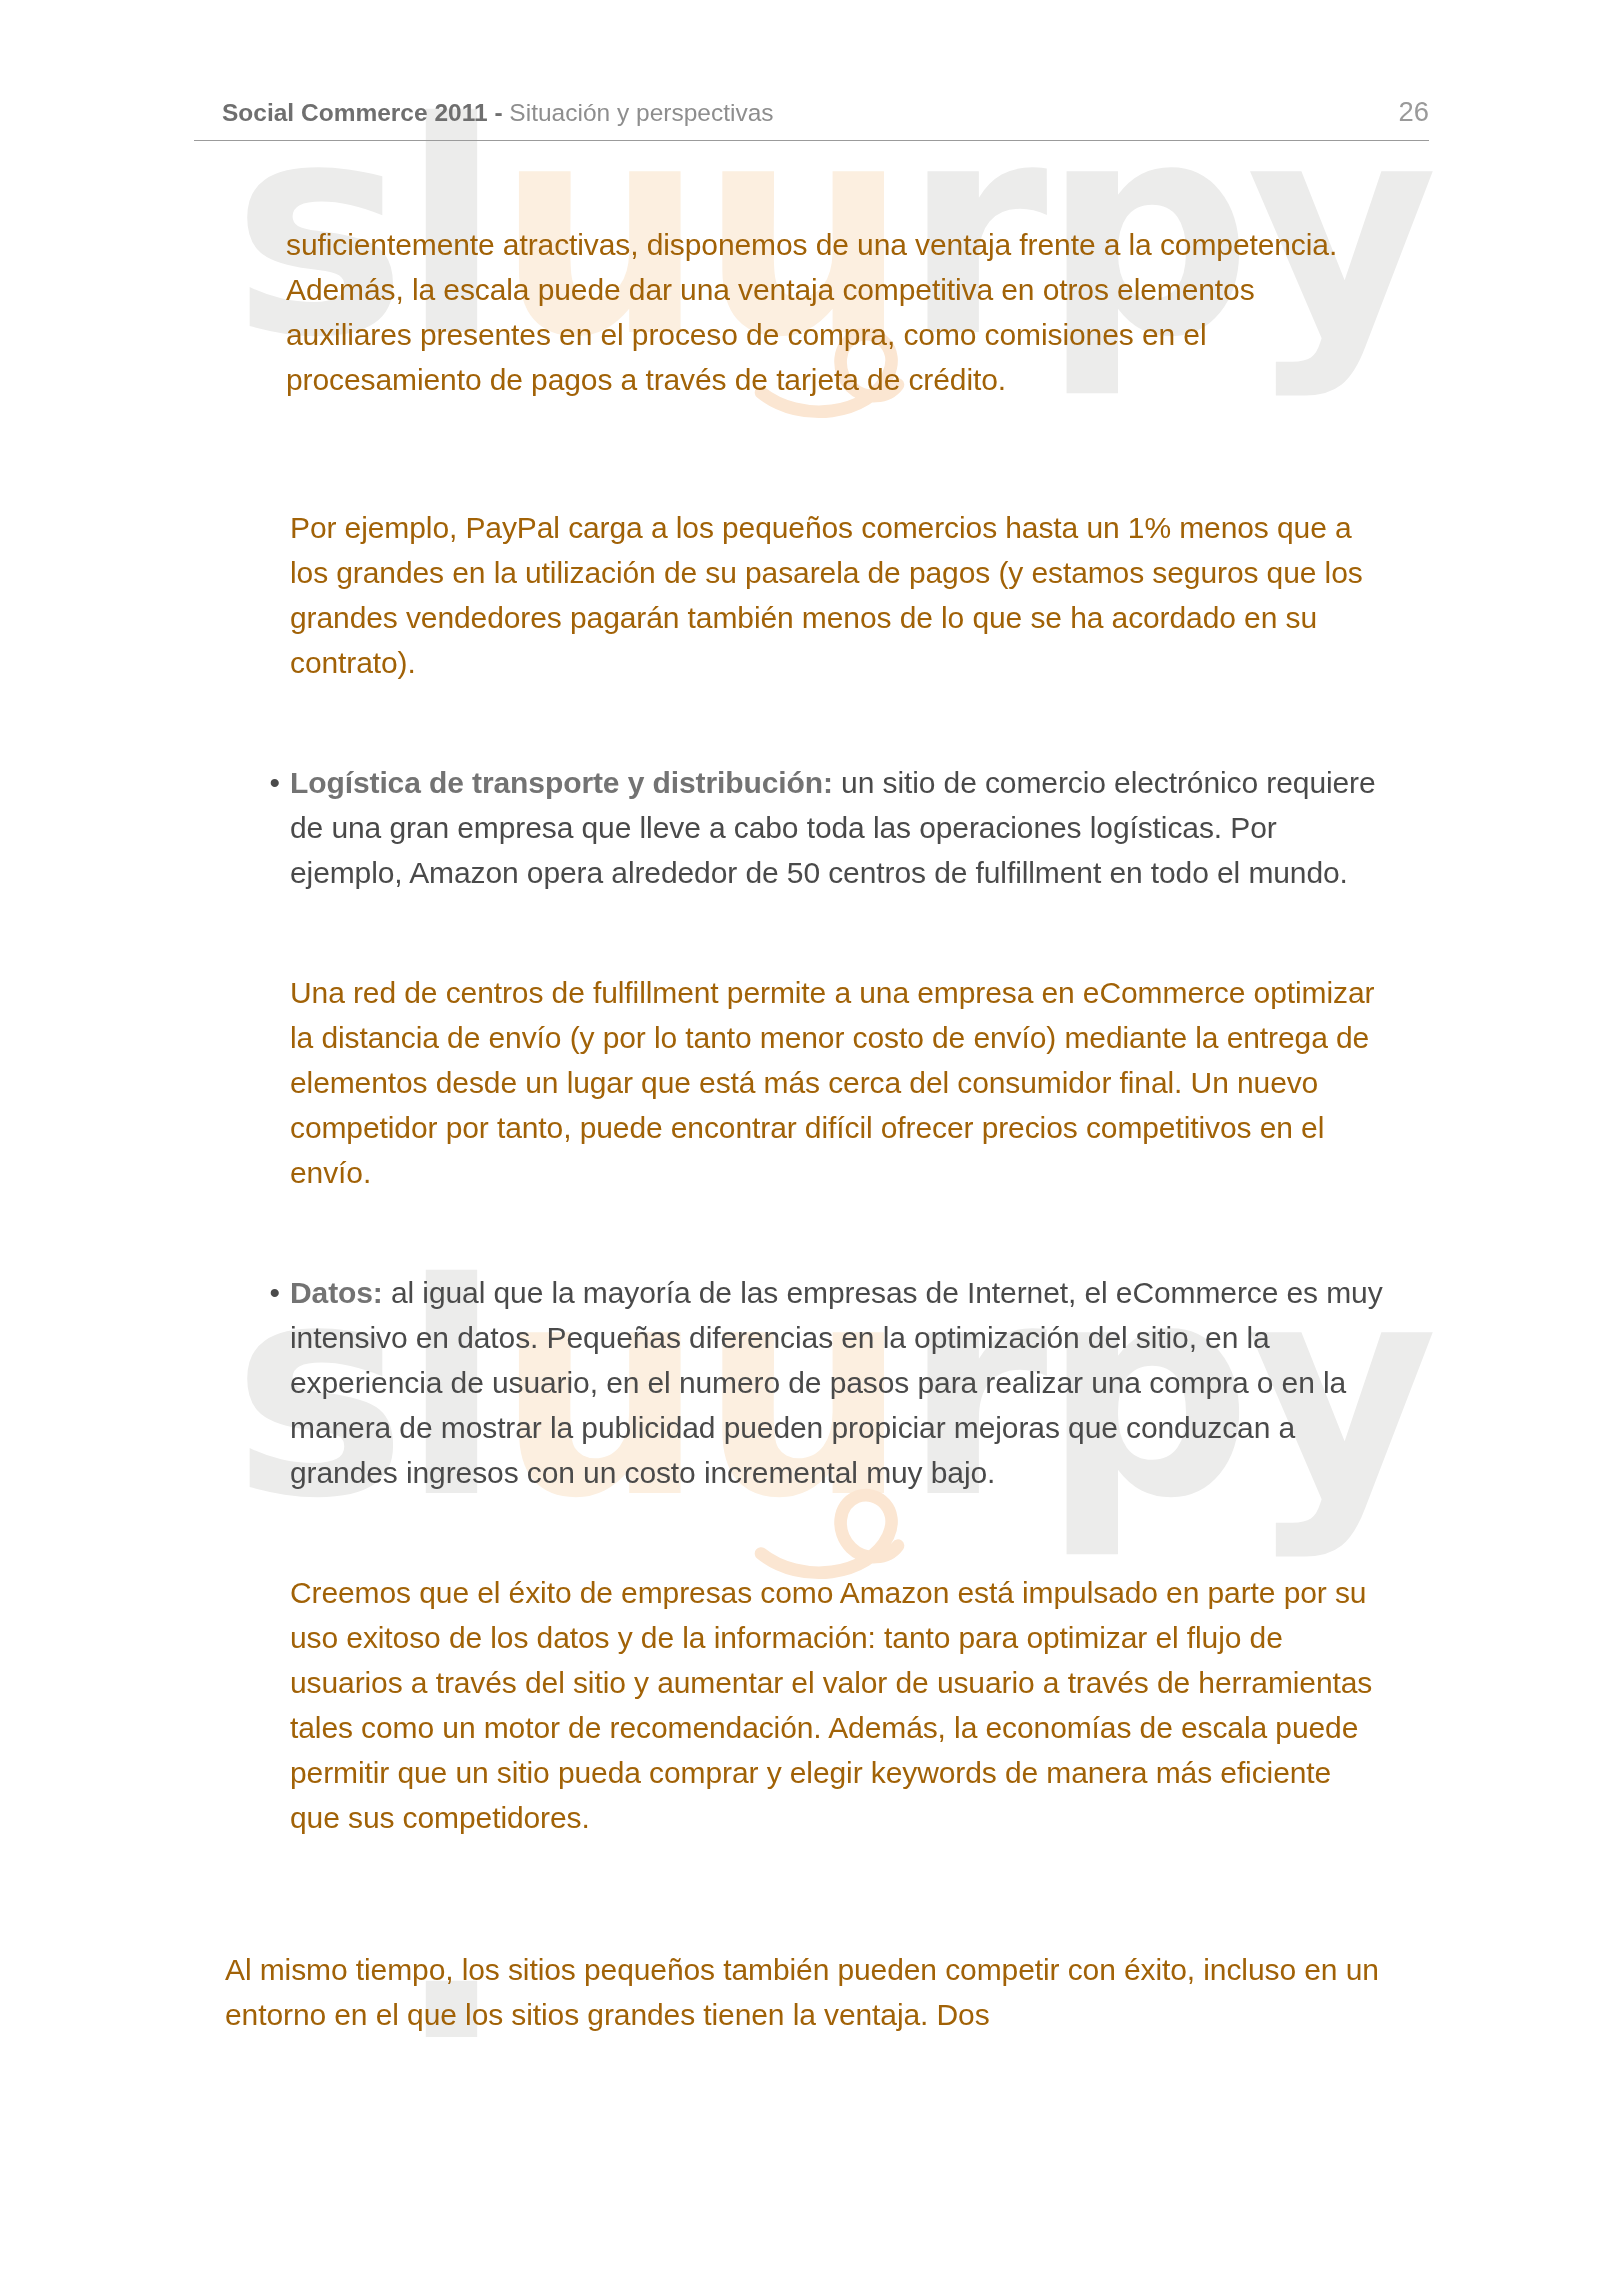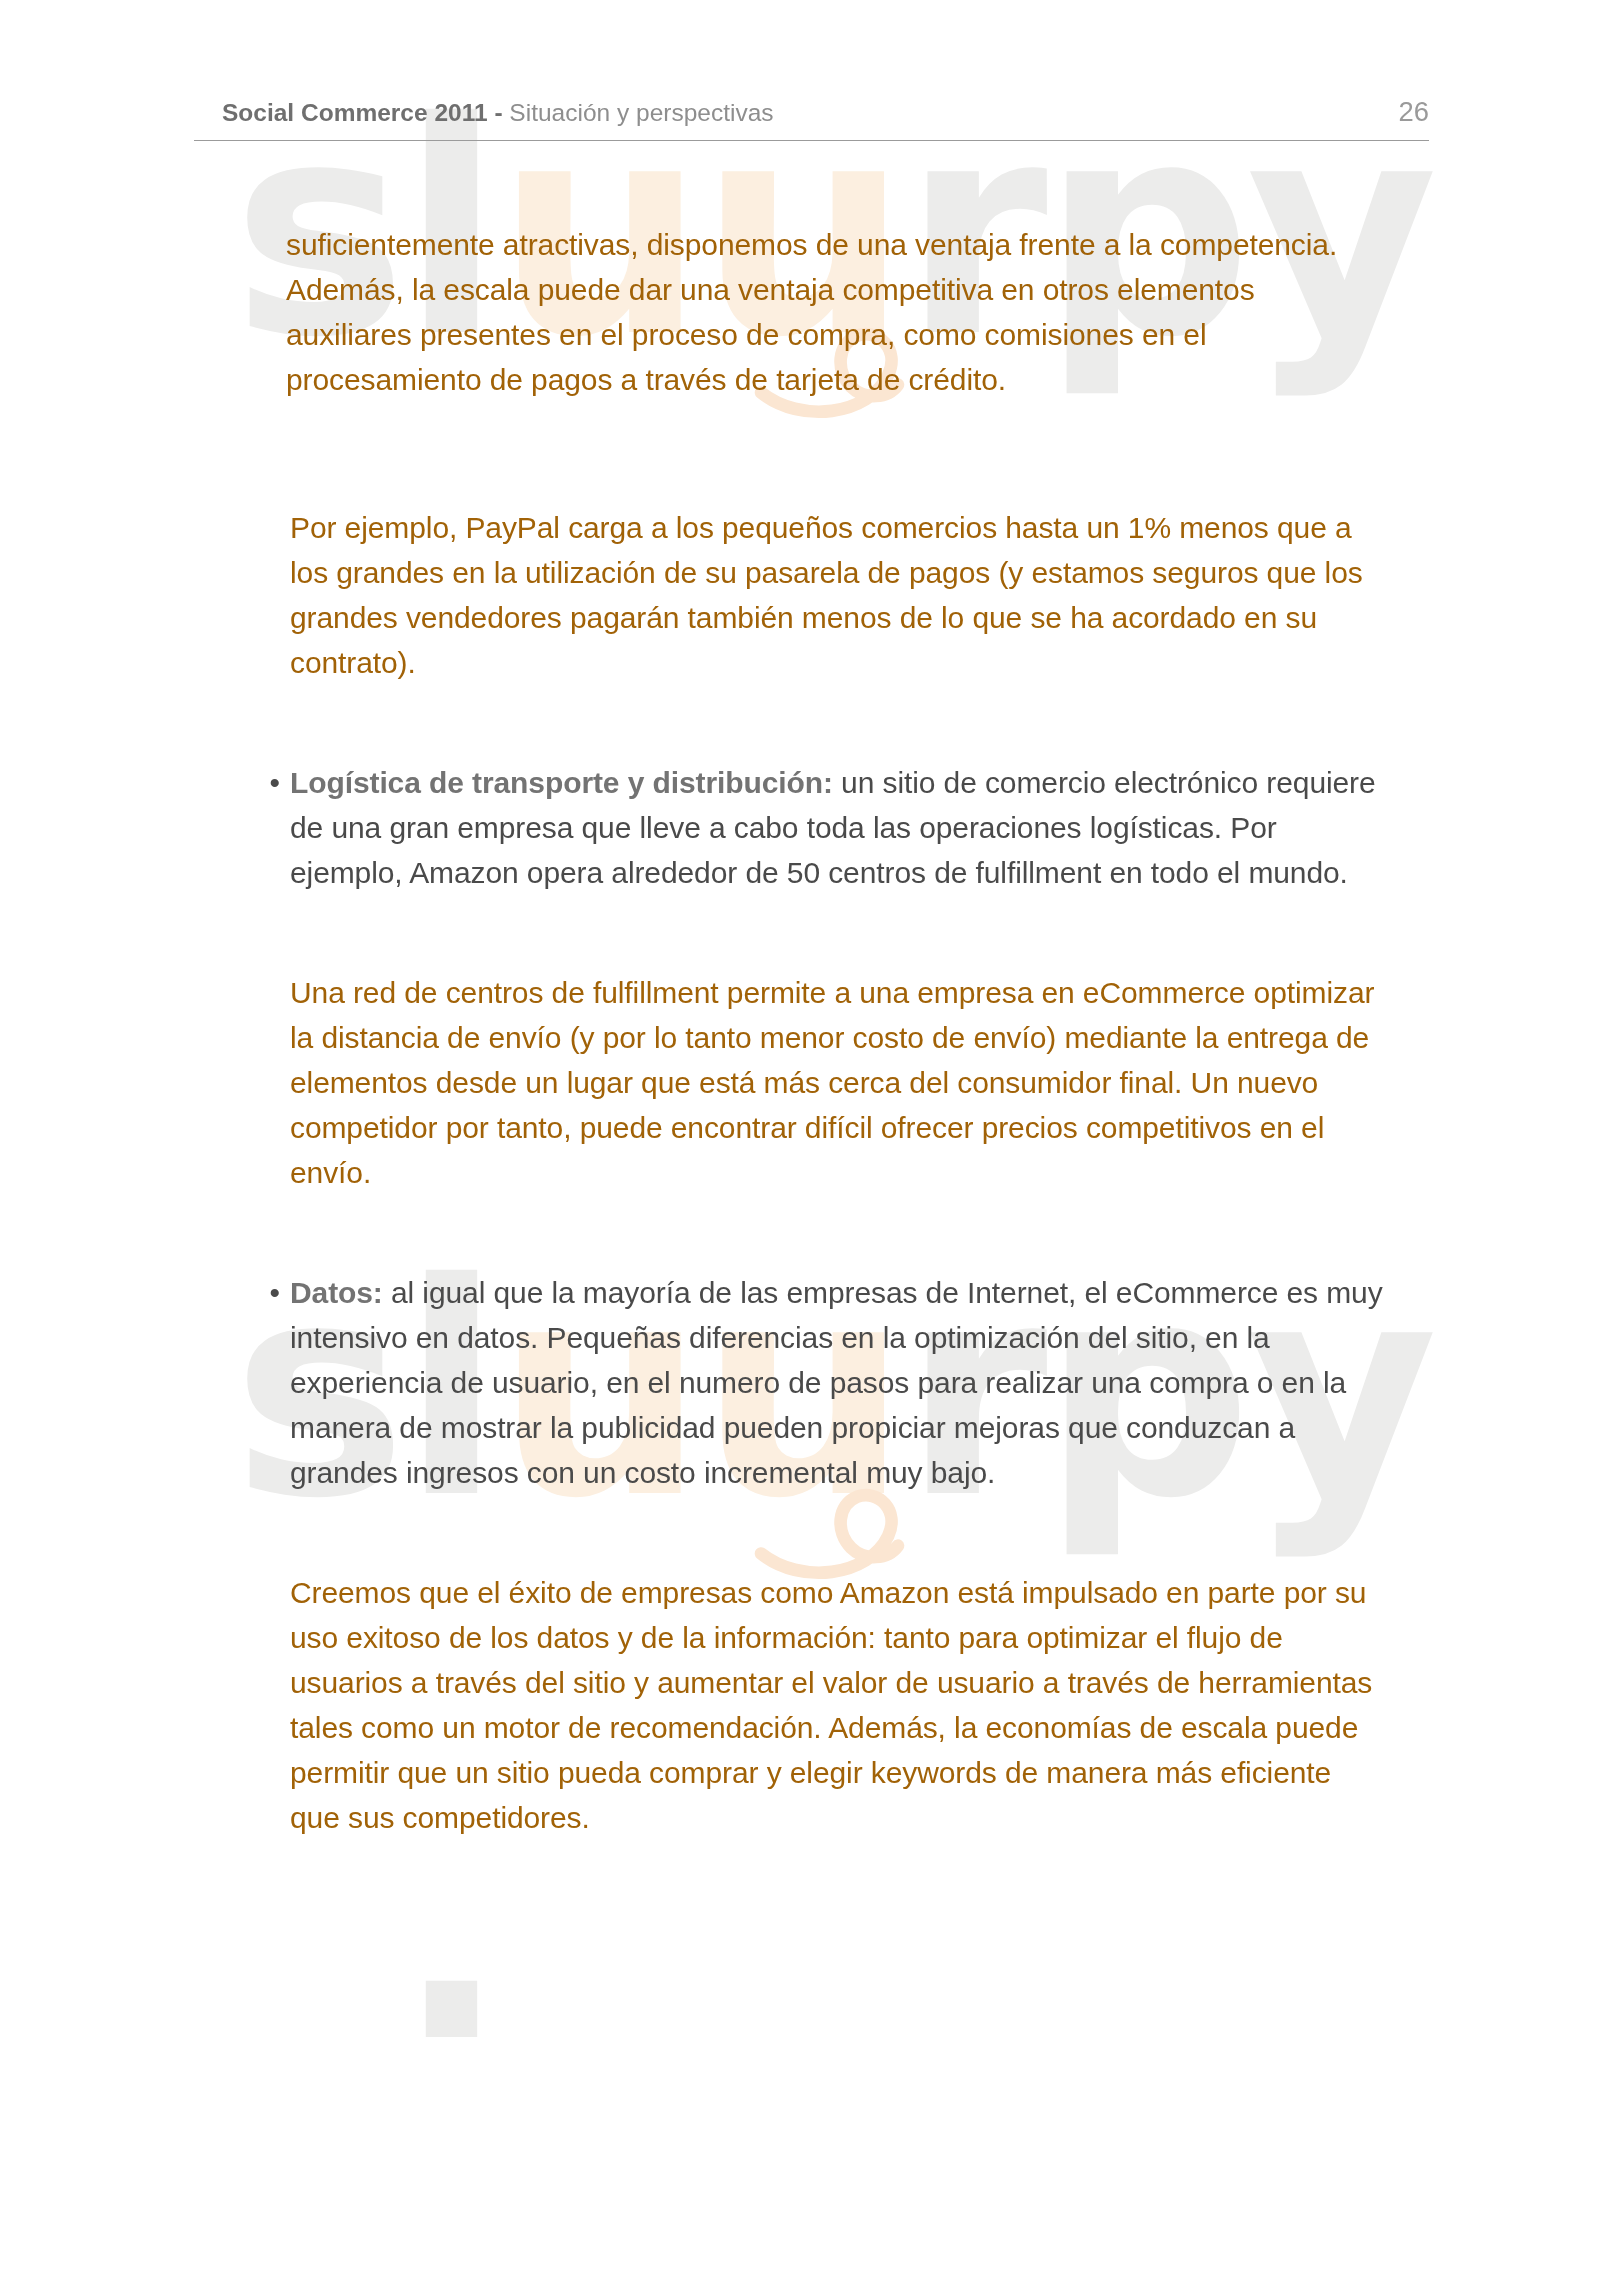--- a/index.html
+++ b/index.html
@@ -234,20 +234,21 @@
     <div class="bullet">
       <span class="bullet-dot">•</span><b>Datos:</b><span> al igual que la mayoría de las empresas de Internet, el eCommerce es muy intensivo en datos. Pequeñas diferencias en la optimización del sitio, en la experiencia de usuario, en el numero de pasos para realizar una compra o en la manera de mostrar la publicidad pueden propiciar mejoras que conduzcan a grandes ingresos con un costo incremental muy bajo.</span>
     </div>
 
     <div class="gap-md"></div>
 
     <p class="para indent">Creemos que el éxito de empresas como Amazon está impulsado en parte por su uso exitoso de los datos y de la información: tanto para optimizar el flujo de usuarios a través del sitio y aumentar el valor de usuario a través de herramientas tales como un motor de recomendación. Además, la economías de escala puede permitir que un sitio pueda comprar y elegir keywords de manera más eficiente que sus competidores.</p>
 
     <div class="gap-lg"></div>
 
+    <p class="para flush">Al mismo tiempo, los sitios pequeños también pueden competir con éxito, incluso en un entorno en el que los sitios grandes tienen la ventaja. Dos</p>
 
   </div>
 
   <div class="footer-rule"></div>
   <div class="doc-footer">
     <div>© 2011 Territorio creativo, S.L. Todos los derechos reservados</div>
     <div>20 octubre 2011</div>
   </div>
 
 </div>

